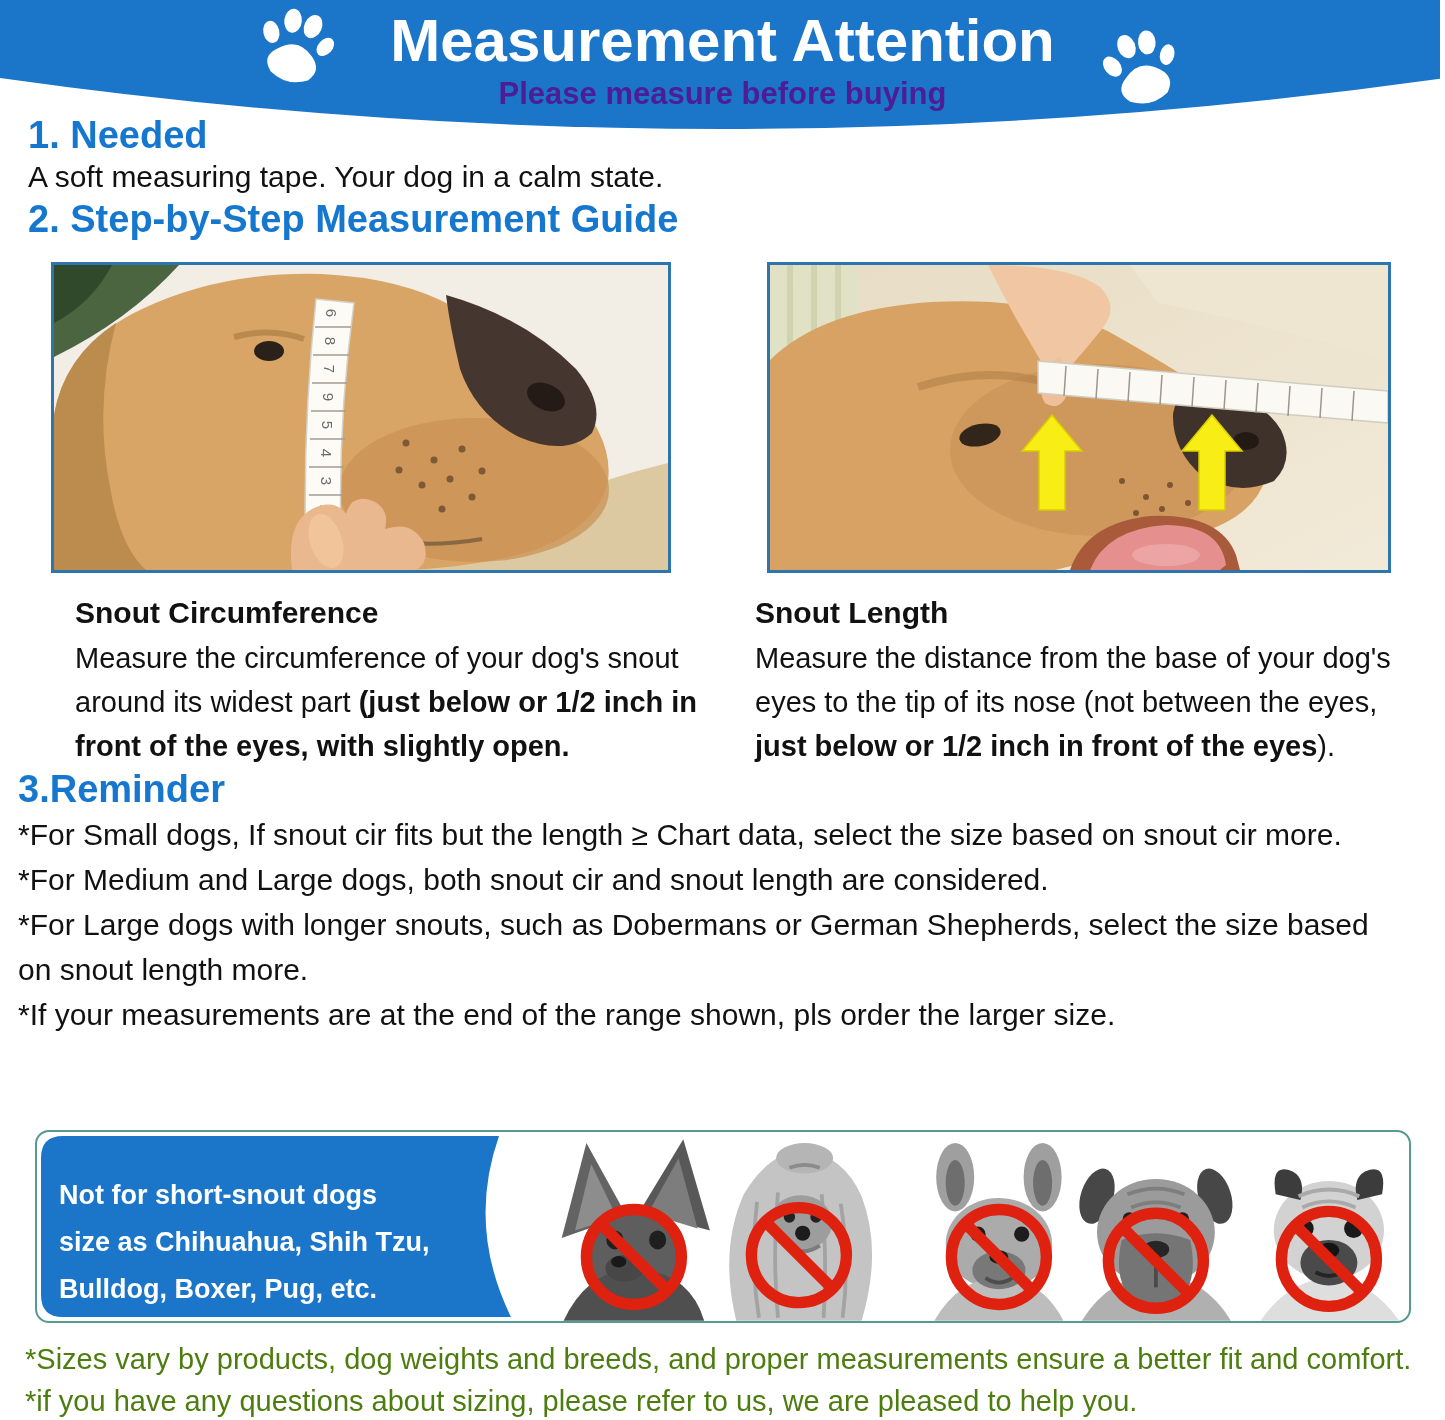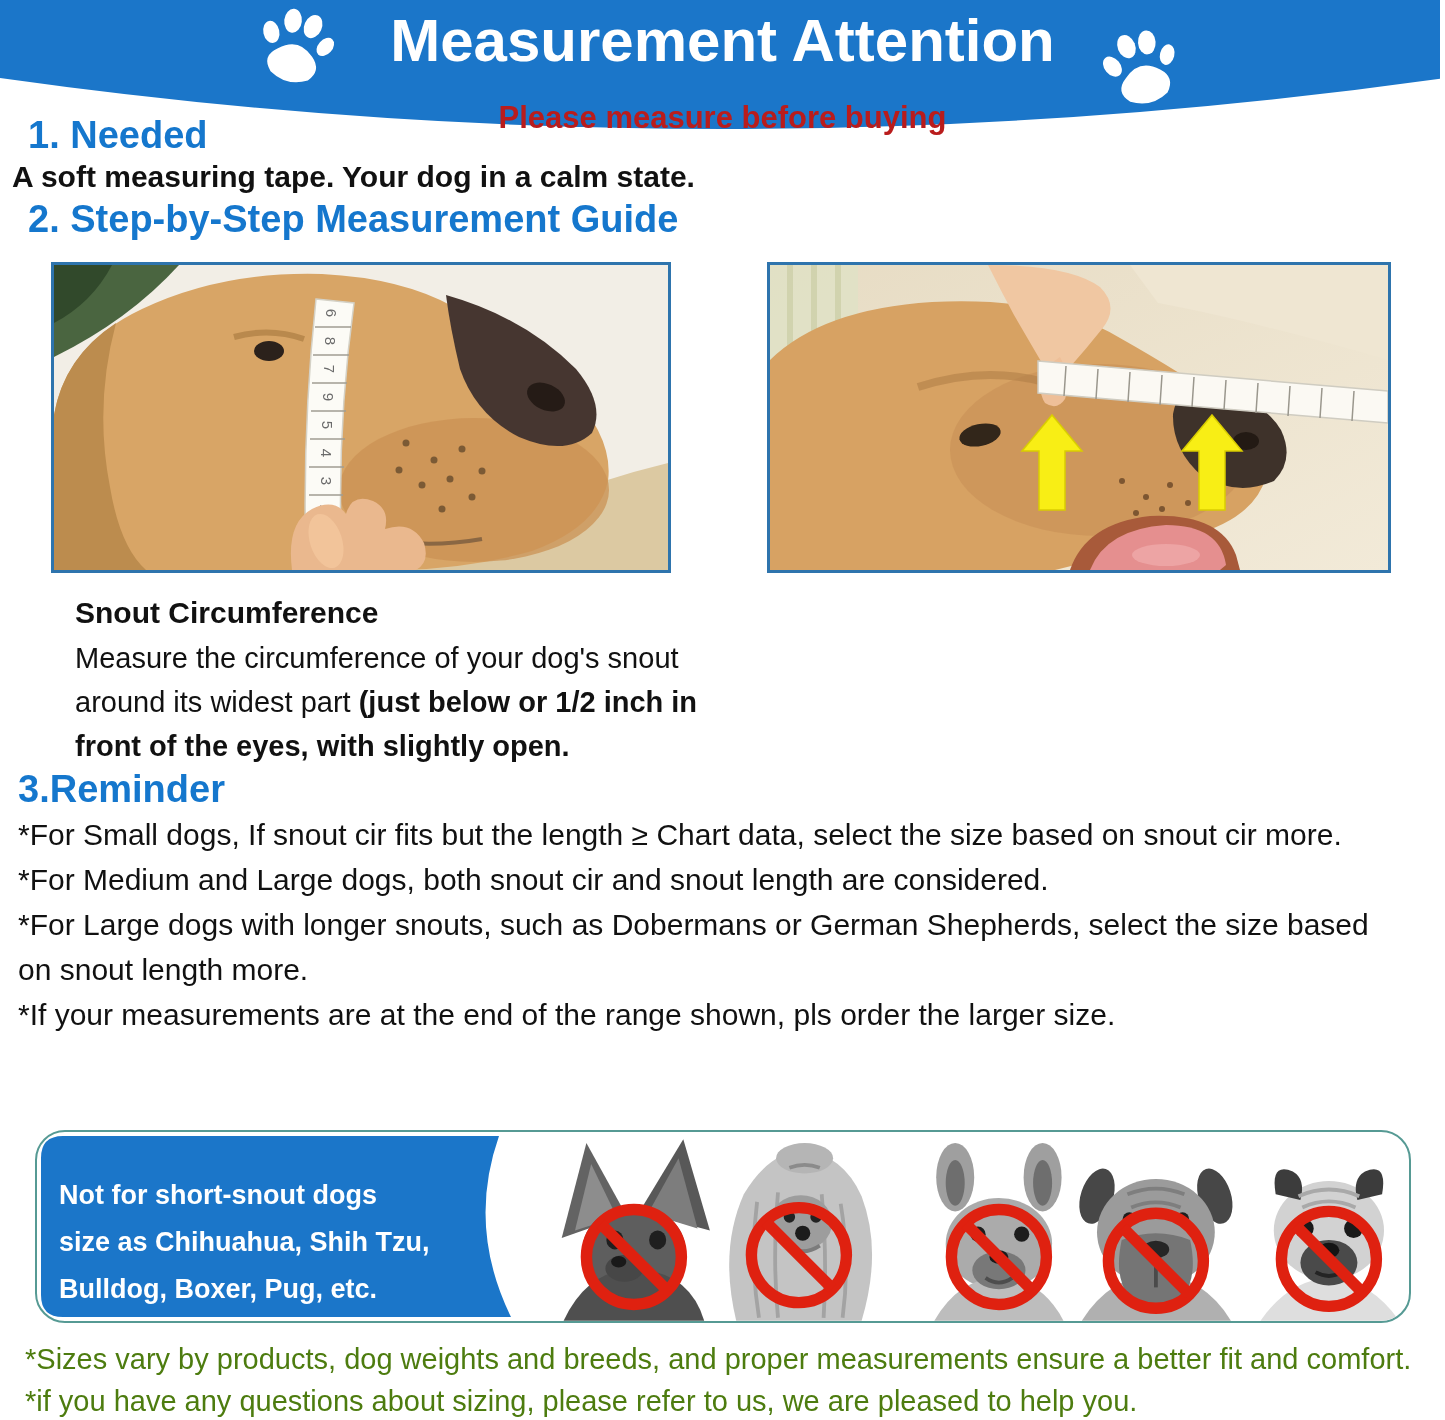--- a/index.html
+++ b/index.html
@@ -5,29 +5,29 @@
   html,body{margin:0;padding:0;background:#fff;}
   .page{position:relative;width:1440px;height:1420px;background:#ffffff;overflow:hidden;
         font-family:"Liberation Sans", sans-serif;color:#111;}
   svg{display:block;}
 
   
   .header-wave{position:absolute;top:0;left:0;width:1445px;height:190px;}
   .page-title{position:absolute;top:6px;left:0;width:1445px;text-align:center;
               font-size:60px;font-weight:bold;color:#fff;letter-spacing:0px;}
   .page-subtitle{position:absolute;top:76px;left:0;width:1445px;text-align:center;
-              font-size:31px;font-weight:bold;color:#b91c1c;margin-top:24px;}
+              font-size:31px;font-weight:bold;color:#4c1d95;}
   .paw{position:absolute;width:84px;height:80px;}
   .paw-left{left:253px;top:6px;transform:rotate(14deg);}
   .paw-right{left:1098px;top:28px;transform:rotate(-14deg);}
 
   
   .h-blue{position:absolute;font-size:38px;font-weight:bold;color:#1577cd;white-space:nowrap;}
   .h-needed{left:28px;top:114px;}
-  .needed-body{position:absolute;left:12px;top:160px;font-size:30px;color:#111;white-space:nowrap;font-weight:bold;}
+  .needed-body{position:absolute;left:28px;top:160px;font-size:30px;color:#111;white-space:nowrap;}
   .h-guide{left:28px;top:198px;}
 
   
   .photo{position:absolute;top:262px;height:311px;border:3px solid #2e74ad;box-sizing:border-box;background:#f3efe8;}
   .photo-left{left:51px;width:620px;}
   .photo-right{left:767px;width:624px;}
   .photo svg{width:100%;height:100%;}
 
   
   .caption{position:absolute;top:596px;}
@@ -38,21 +38,21 @@
   .cap-body b{font-weight:bold;}
 
   
   .h-reminder{left:18px;top:768px;}
   .reminder-list{position:absolute;left:18px;top:812px;width:1390px;
                  font-size:30px;line-height:45px;}
   .reminder-item{margin:0;}
 
   
   .warning{position:absolute;left:35px;top:1130px;width:1376px;height:193px;
-           border:2px solid #569a94;border-radius:30px;background:#fff;overflow:hidden;box-sizing:border-box;}
+           border:2px solid #569a94;border-radius:14px;background:#fff;overflow:hidden;box-sizing:border-box;}
   .warning-blue{position:absolute;left:0;top:0;width:530px;height:100%;}
   .warning-text{position:absolute;left:22px;top:40px;font-size:27px;font-weight:bold;
                 color:#fff;line-height:47px;white-space:nowrap;}
   .dog{position:absolute;bottom:0;width:190px;height:186px;}
   .dog svg{width:100%;height:100%;}
   .dog-1{left:500px;} .dog-2{left:665px;} .dog-3{left:865px;} .dog-4{left:1022px;} .dog-5{left:1195px;}
 
   
   .footer-line{position:absolute;left:25px;font-size:29px;color:#4d7c0f;white-space:nowrap;}
   .footer-1{top:1343px;} .footer-2{top:1385px;}
@@ -191,20 +191,24 @@
 
       <polygon points="282,150 312,186 295,186 295,245 269,245 269,186 252,186" fill="#f8ee15" stroke="#d9cd00" stroke-width="1.5"></polygon>
       <polygon points="442,150 472,186 455,186 455,245 429,245 429,186 412,186" fill="#f8ee15" stroke="#d9cd00" stroke-width="1.5"></polygon>
     </svg>
   </div>
 
   <div class="caption caption-left">
     <p class="cap-title">Snout Circumference</p>
     <p class="cap-body"><span>Measure the circumference of your dog's snout around its widest part </span><b>(just below or 1/2 inch in front of the eyes, with slightly open.</b></p>
   </div>
+  <div class="caption caption-right">
+    <p class="cap-title">Snout Length</p>
+    <p class="cap-body"><span>Measure the distance from the base of your dog's eyes to the tip of its nose (not between the eyes, </span><b>just below or 1/2 inch in front of the eyes</b><span>).</span></p>
+  </div>
 
   <div class="h-blue h-reminder">3.Reminder</div>
   <div class="reminder-list">
     <p class="reminder-item">*For Small dogs, If snout cir fits but the length ≥ Chart data, select the size based on snout cir more.</p>
     <p class="reminder-item">*For Medium and Large dogs, both snout cir and snout length are considered.</p>
     <p class="reminder-item">*For Large dogs with longer snouts, such as Dobermans or German Shepherds, select the size based on snout length more.</p>
     <p class="reminder-item">*If your measurements are at the end of the range shown, pls order the larger size.</p>
   </div>
 
   <div class="warning">

